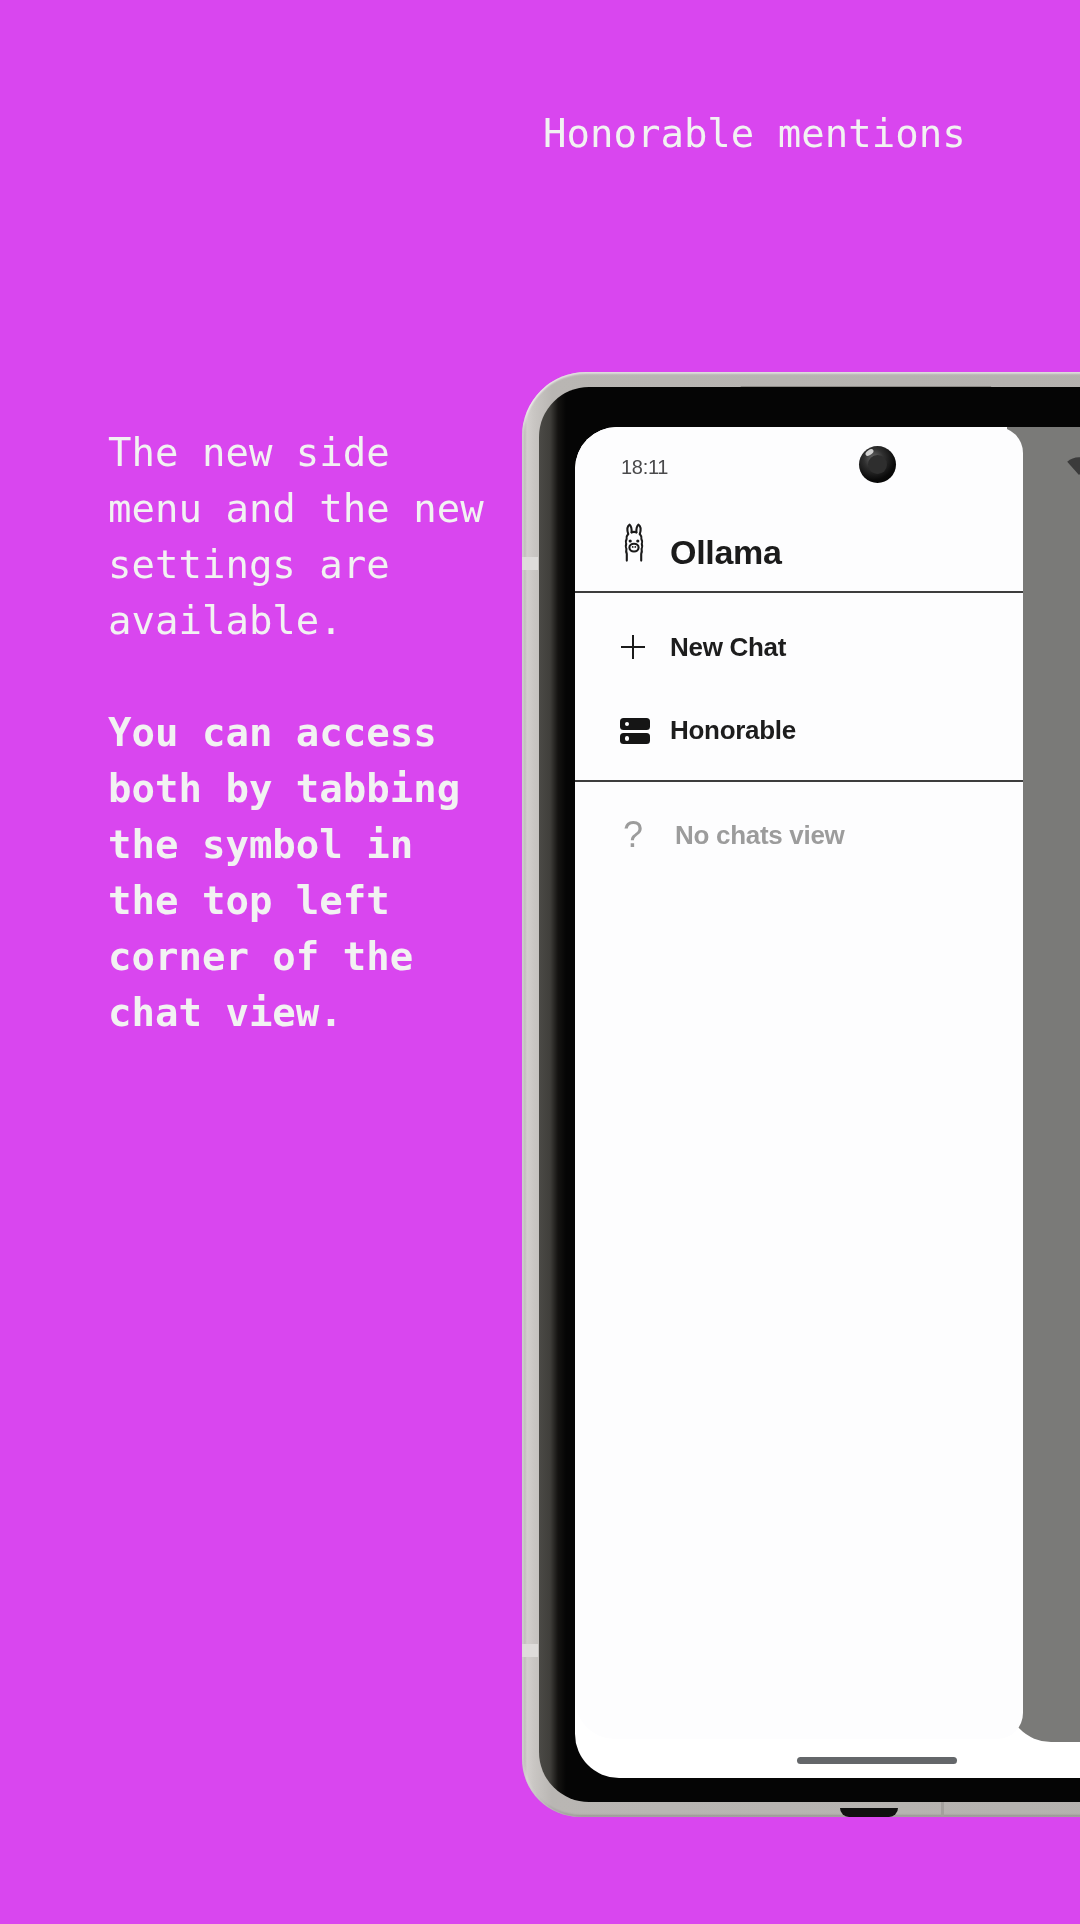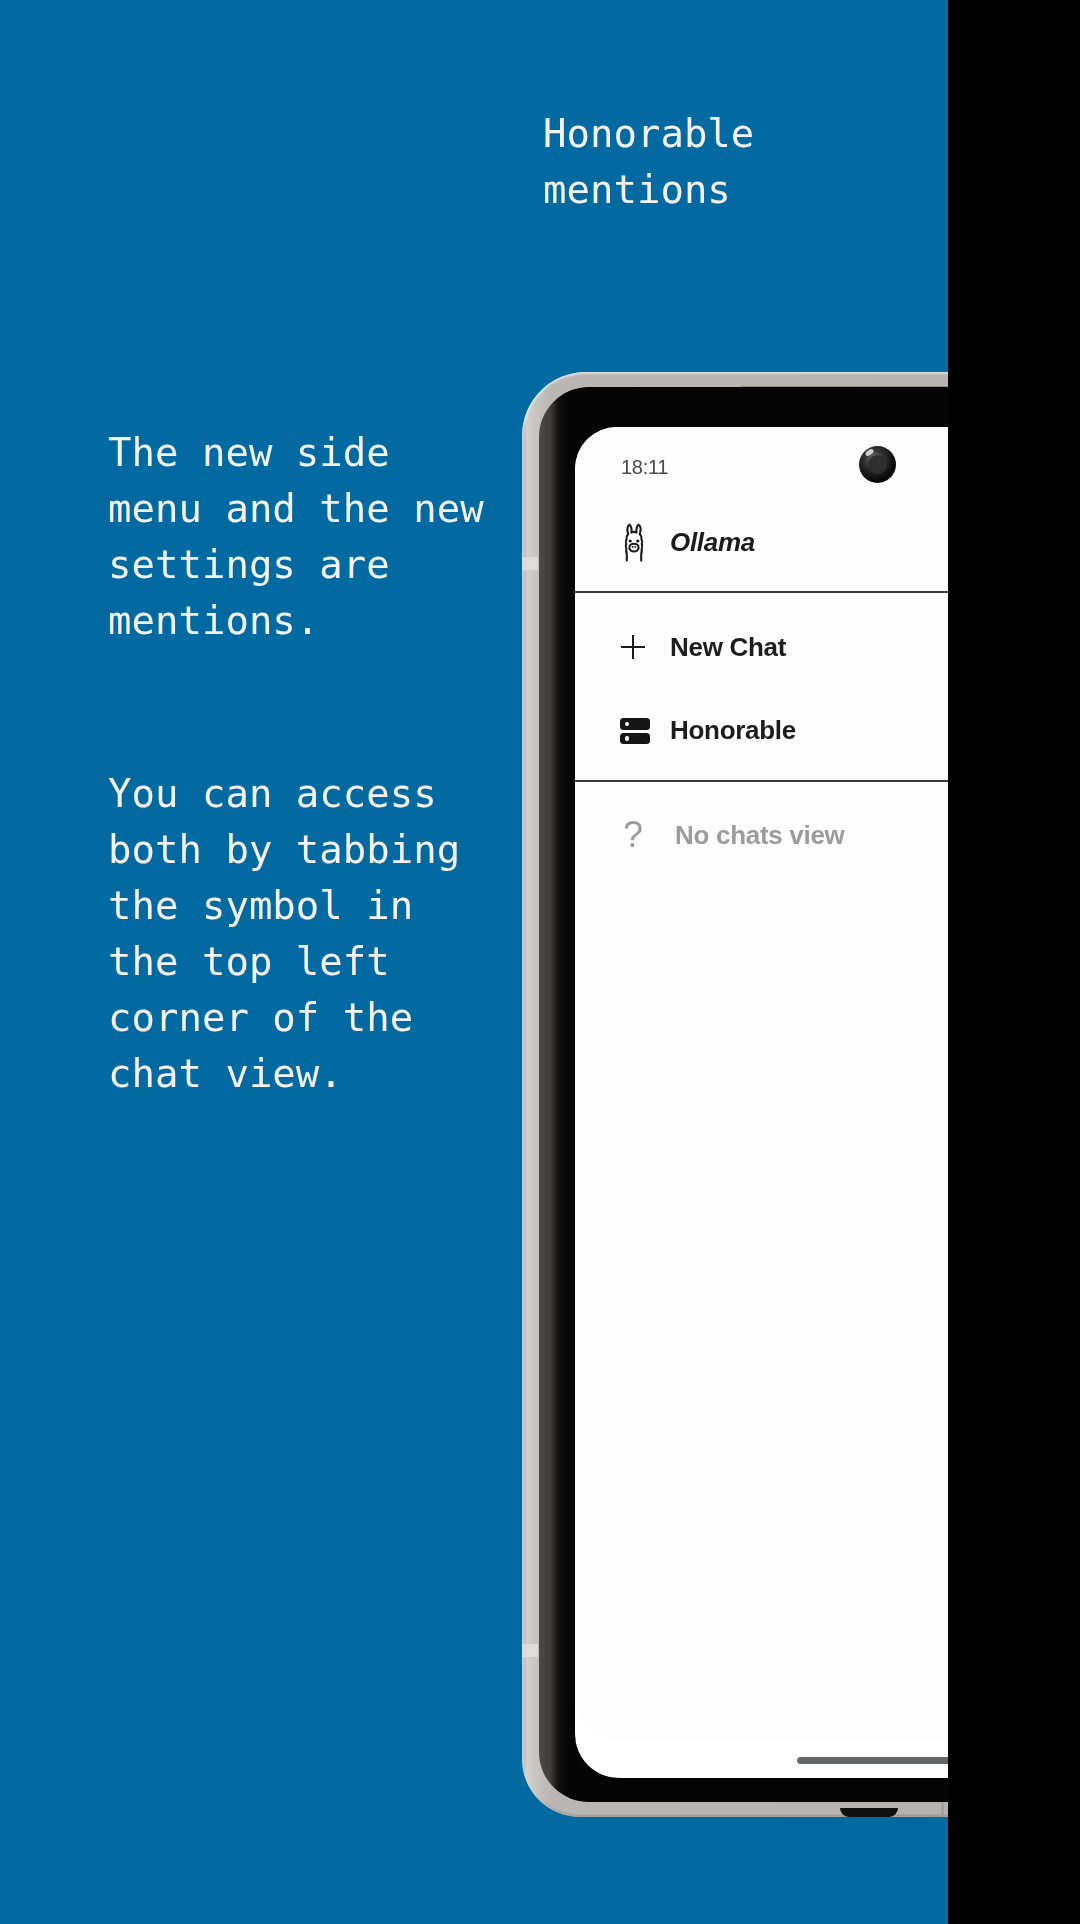--- a/index.html
+++ b/index.html
@@ -1,24 +1,24 @@
 <!DOCTYPE html>
 <html><head>
 <meta charset="utf-8">
 <style>
   html,body{margin:0;padding:0;background:#000;}
-  .canvas{position:relative;width:948px;height:1924px;background:#0369a1;overflow:hidden;
+  .canvas{position:relative;width:1080px;height:1924px;background:#d946ef;overflow:hidden;
           font-family:"Liberation Sans",sans-serif;}
 
   
   .mono{position:absolute;color:#f2f2f2;font-family:"DejaVu Sans Mono",monospace;
         font-size:39px;line-height:56px;white-space:pre-line;letter-spacing:0;}
   .page-title{left:543px;top:106px;}
   .para-block{left:108px;top:369px;}
-  .para2{margin-top:61px;}
+  .para2{font-weight:bold;}
   .note-block{left:108px;top:1436px;font-style:italic;}
 
   
   .phone-frame{position:absolute;left:522px;top:372px;width:720px;height:1445px;
       background:linear-gradient(to right,#a9a6a3 0px,#d2cfcc 5px,#c9c6c3 12px,#b9b6b3 30px,#b3b0ad 100%);
       border-radius:64px 64px 58px 58px;overflow:hidden;
       box-shadow:inset 0 2px 2px rgba(255,255,255,.5), inset 2px 0 2px rgba(255,255,255,.4), inset 0 -2px 2px rgba(0,0,0,.18);}
   .frame-seam{position:absolute;background:#dedcda;}
   .seam-left-1{left:0;top:185px;width:16px;height:13px;}
   .seam-left-2{left:0;top:1272px;width:16px;height:13px;}
@@ -48,22 +48,22 @@
   .camera .lens{position:absolute;left:9px;top:9px;width:19px;height:19px;border-radius:50%;background:#2e2e2e;}
   .camera .glint{position:absolute;left:6px;top:4px;width:9px;height:5px;border-radius:50%;
       background:rgba(235,235,235,.85);transform:rotate(-35deg);}
 
   
   .drawer{position:absolute;left:0;top:0;width:448px;height:1312px;background:#fdfdfe;
       border-radius:40px 26px 26px 40px;}
   .status-time{position:absolute;left:46px;top:24px;font-size:20px;line-height:32px;color:#4a4a4c;
       letter-spacing:-.3px;}
   .hdr-llama{position:absolute;left:44px;top:95px;width:30px;height:40px;}
-  .hdr-title{position:absolute;left:95px;top:98px;font-size:26px;line-height:34px;font-weight:700;
-      color:#1b1b1b;letter-spacing:-.3px;font-style:italic;}
+  .hdr-title{position:absolute;left:95px;top:108px;font-size:34px;line-height:34px;font-weight:700;
+      color:#1b1b1b;letter-spacing:-.3px;}
   .divider{position:absolute;left:0;width:448px;height:2px;background:#3d3d3d;}
   .div-1{top:164px;} .div-2{top:353px;}
   .menu-label{position:absolute;left:95px;font-size:26px;line-height:34px;font-weight:700;
       color:#1d1d1d;letter-spacing:-.3px;}
   .lbl-newchat{top:203px;text-align:center;} .lbl-settings{top:286px;}
   .plus-icon{position:absolute;left:46px;top:208px;width:24px;height:24px;}
   .plus-icon:before,.plus-icon:after{content:"";position:absolute;background:#1b1b1b;}
   .plus-icon:before{left:10.7px;top:0;width:2.7px;height:24px;}
   .plus-icon:after{left:0;top:10.7px;width:24px;height:2.7px;}
   .dns-icon{position:absolute;left:45px;top:291px;width:30px;height:26px;}
@@ -78,21 +78,21 @@
 <body>
 
 <div class="canvas">
 
   <div class="mono page-title">Honorable mentions</div>
 
   <div class="para-block mono">
     <div>The new side
 menu and the new
 settings are
-mentions.</div>
+available.</div>
     <div class="para2">You can access
 both by tabbing
 the symbol in
 the top left
 corner of the
 chat view.</div>
   </div>
 
 
   <div class="phone-frame">

